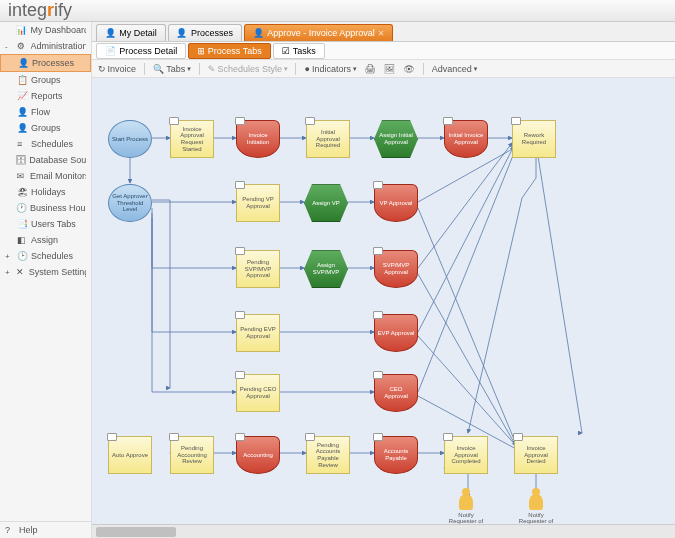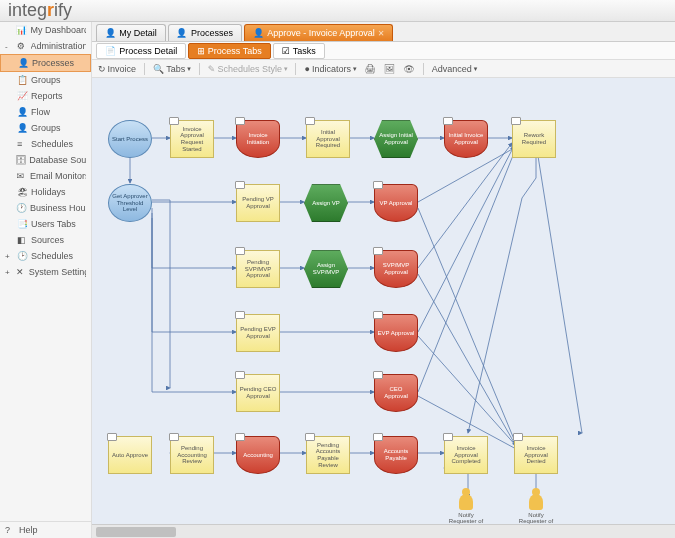--- a/index.html
+++ b/index.html
@@ -119,21 +119,21 @@
           <span class="side-label">Business Hours</span>
         </div>
         <div class="side-item">
           <span style="width:8px"></span>
           <span class="side-icon">📑</span>
           <span class="side-label">Users Tabs</span>
         </div>
         <div class="side-item">
           <span style="width:8px"></span>
           <span class="side-icon">◧</span>
-          <span class="side-label">Sources</span>
+          <span class="side-label">Assign</span>
         </div>
         <div class="side-item">
           <span style="width:8px;font-size:8px">+</span>
           <span class="side-icon">🕑</span>
           <span class="side-label">Schedules</span>
         </div>
         <div class="side-item">
           <span style="width:8px;font-size:8px">+</span>
           <span class="side-icon">✕</span>
           <span class="side-label">System Settings</span>

